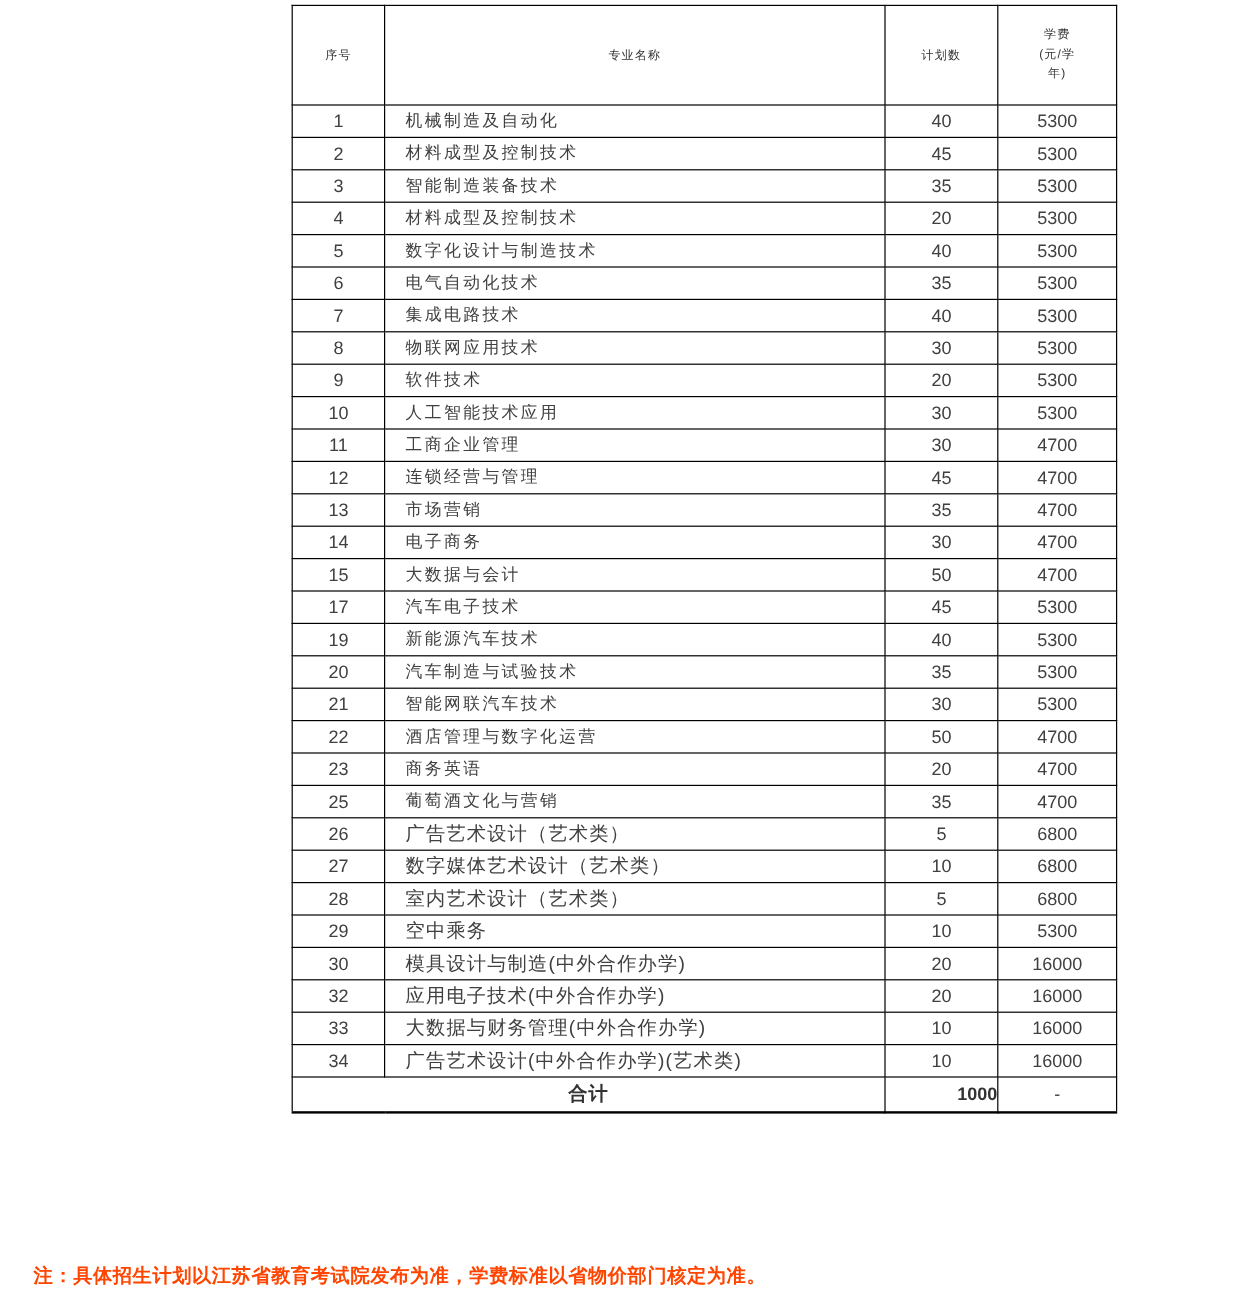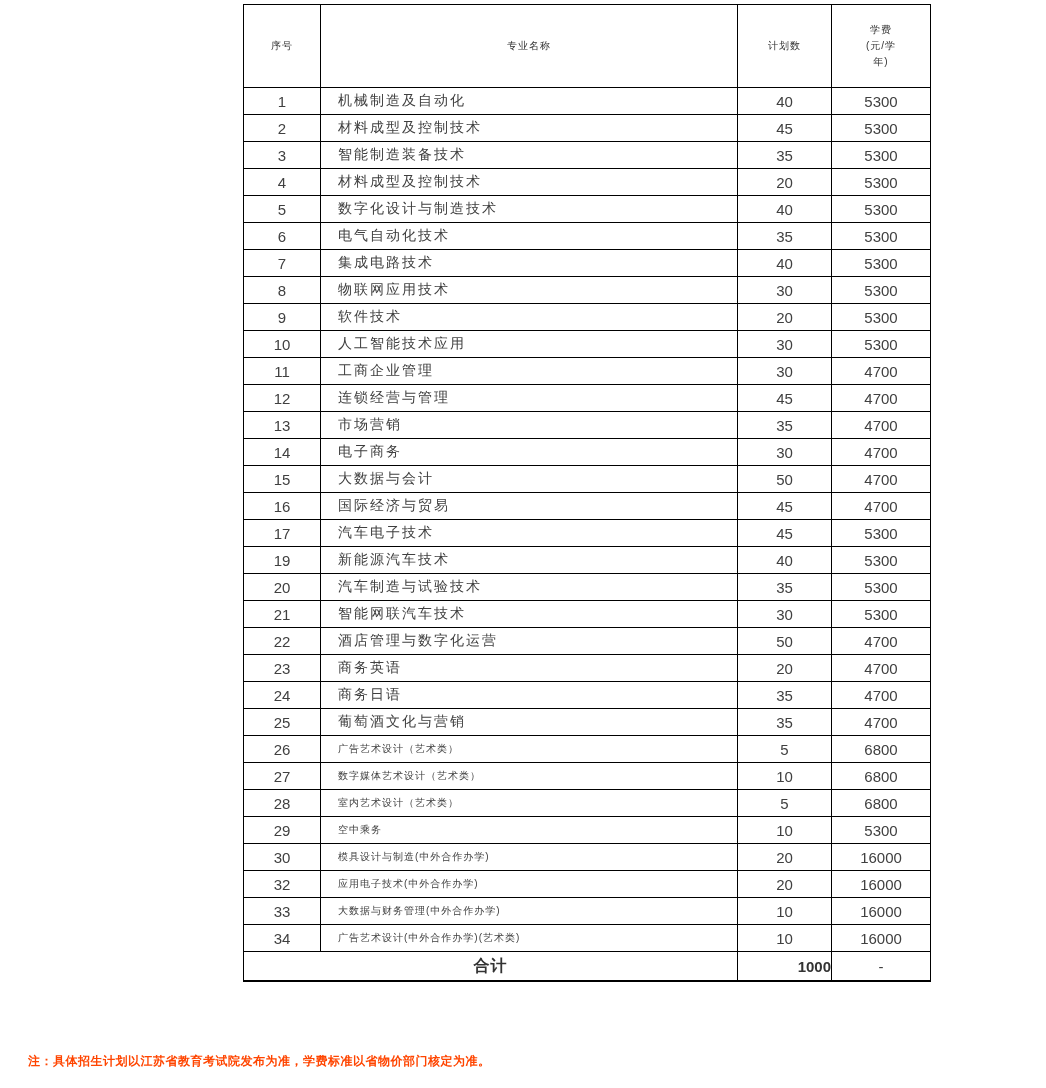--- a/index.html
+++ b/index.html
@@ -60,21 +60,21 @@
   .plan-table td.fee {
     text-align: center;
   }
   .plan-table td.major {
     text-align: left;
     padding-left: 17px;
     letter-spacing: 2px;
     font-size: 14px;
   }
   .plan-table tr.small td.major {
-    font-size: 10px;
+    font-size: 16px;
     letter-spacing: 1px;
     margin-top: 47px;
   }
   .plan-table tfoot td {
     height: 28px;
   }
   .plan-table tfoot td.total-label {
     text-align: center;
     font-size: 16px;
     font-weight: bold;
@@ -88,21 +88,21 @@
     color: #333333;
   }
   .plan-table tfoot td.total-fee {
     text-align: center;
     font-size: 15px;
   }
   .footnote {
     position: absolute;
     left: 28px;
     top: 1053px;
-    font-size: 12px;
+    font-size: 16px;
     font-weight: bold;
     color: #ff4500;
     letter-spacing: 0.5px;
     white-space: nowrap;
   }
 </style>
 </head>
 <body>
 
 <div class="page">
@@ -210,26 +210,20 @@
             <td class="plan">30</td>
             <td class="fee">4700</td>
           </tr>
           <tr>
             <td class="idx">15</td>
             <td class="major">大数据与会计</td>
             <td class="plan">50</td>
             <td class="fee">4700</td>
           </tr>
           <tr>
-            <td class="idx">16</td>
-            <td class="major">国际经济与贸易</td>
-            <td class="plan">45</td>
-            <td class="fee">4700</td>
-          </tr>
-          <tr>
             <td class="idx">17</td>
             <td class="major">汽车电子技术</td>
             <td class="plan">45</td>
             <td class="fee">5300</td>
           </tr>
           <tr>
             <td class="idx">19</td>
             <td class="major">新能源汽车技术</td>
             <td class="plan">40</td>
             <td class="fee">5300</td>
@@ -249,26 +243,20 @@
           <tr>
             <td class="idx">22</td>
             <td class="major">酒店管理与数字化运营</td>
             <td class="plan">50</td>
             <td class="fee">4700</td>
           </tr>
           <tr>
             <td class="idx">23</td>
             <td class="major">商务英语</td>
             <td class="plan">20</td>
-            <td class="fee">4700</td>
-          </tr>
-          <tr>
-            <td class="idx">24</td>
-            <td class="major">商务日语</td>
-            <td class="plan">35</td>
             <td class="fee">4700</td>
           </tr>
           <tr>
             <td class="idx">25</td>
             <td class="major">葡萄酒文化与营销</td>
             <td class="plan">35</td>
             <td class="fee">4700</td>
           </tr>
           <tr class="small">
             <td class="idx">26</td>

